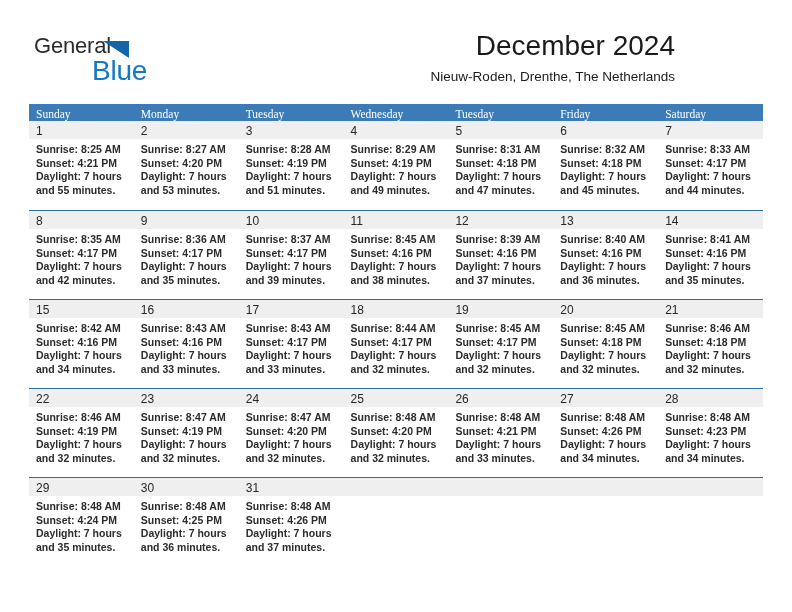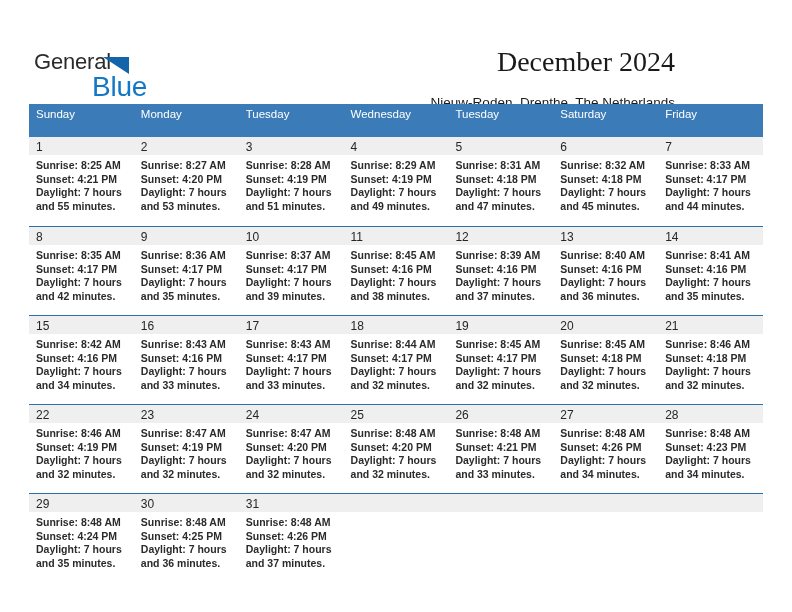--- a/index.html
+++ b/index.html
@@ -18,21 +18,21 @@
     position: relative;
     width: 792px;
     height: 612px;
     box-sizing: border-box;
   }
 
   
   .header {
     position: absolute;
     left: 0;
-    top: 16px;
+    top: 0;
     width: 710px;
     height: 96px;
   }
   .logo {
     position: absolute;
     left: 34px;
     top: 33px;
     width: 130px;
     height: 50px;
   }
@@ -68,41 +68,41 @@
     right: 35px;
     top: 29px;
     text-align: right;
   }
   .cal-title {
     font-size: 28px;
     font-weight: normal;
     color: #1a1a1a;
     line-height: 34px;
     white-space: nowrap;
-    font-family: Liberation Serif, serif;
   }
   .cal-subtitle {
-    margin-top: 16px;
+    margin-top: 6px;
     font-size: 13.5px;
     color: #1a1a1a;
     line-height: 16px;
     white-space: nowrap;
   }
 
   
   .calendar {
     position: absolute;
     left: 29px;
     top: 104px;
     width: 734px;
   }
   .weekday-row {
     display: flex;
     background: #3b7cb8;
-    height: 33px;
+    height: 17px;
+    font-family: Liberation Serif, serif;
   }
   .weekday {
     flex: 1 1 0;
     color: #ffffff;
     font-size: 11.5px;
     line-height: 21px;
     padding-left: 7px;
     box-sizing: border-box;
     white-space: nowrap;
   }
@@ -168,22 +168,22 @@
   </div>
 
   <div class="calendar">
 
     <div class="weekday-row">
       <div class="weekday">Sunday</div>
       <div class="weekday">Monday</div>
       <div class="weekday">Tuesday</div>
       <div class="weekday">Wednesday</div>
       <div class="weekday">Tuesday</div>
+      <div class="weekday">Friday</div>
       <div class="weekday">Saturday</div>
-      <div class="weekday">Friday</div>
     </div>
 
     <div id="weeks-container">
         <div class="week-row">
           <div class="day-cell filled">
             <div class="day-number-band"><span class="day-number">1</span></div>
             <div class="day-body">
               <div class="day-line">Sunrise: 8:25 AM</div>
               <div class="day-line">Sunset: 4:21 PM</div>
               <div class="day-line">Daylight: 7 hours</div>

